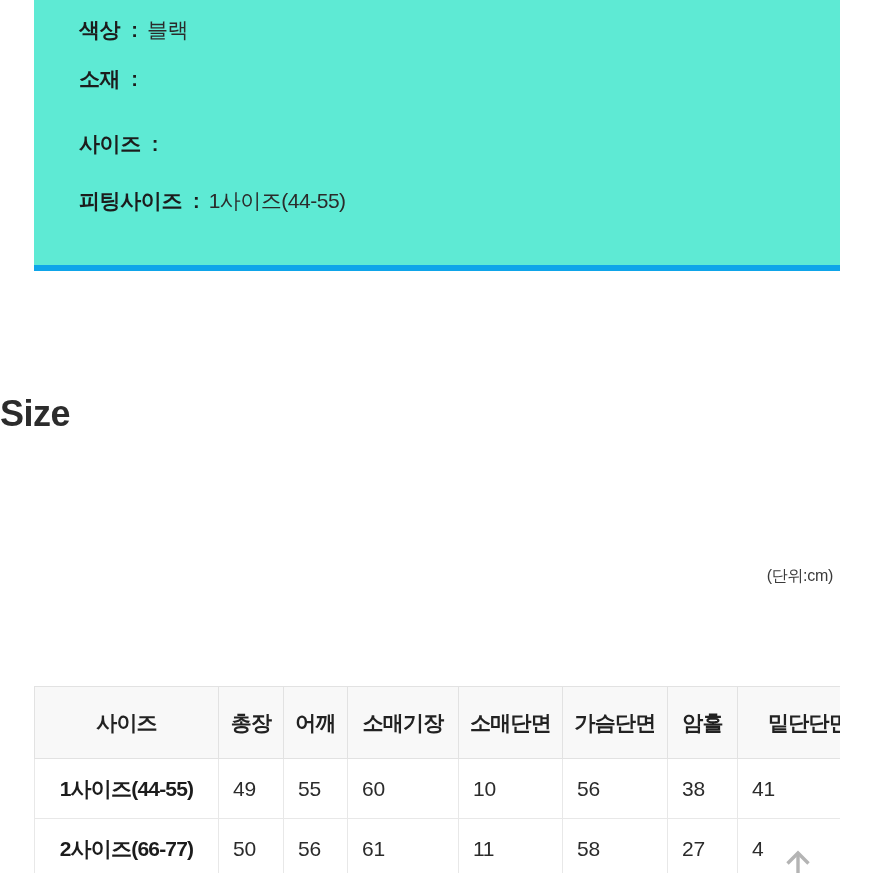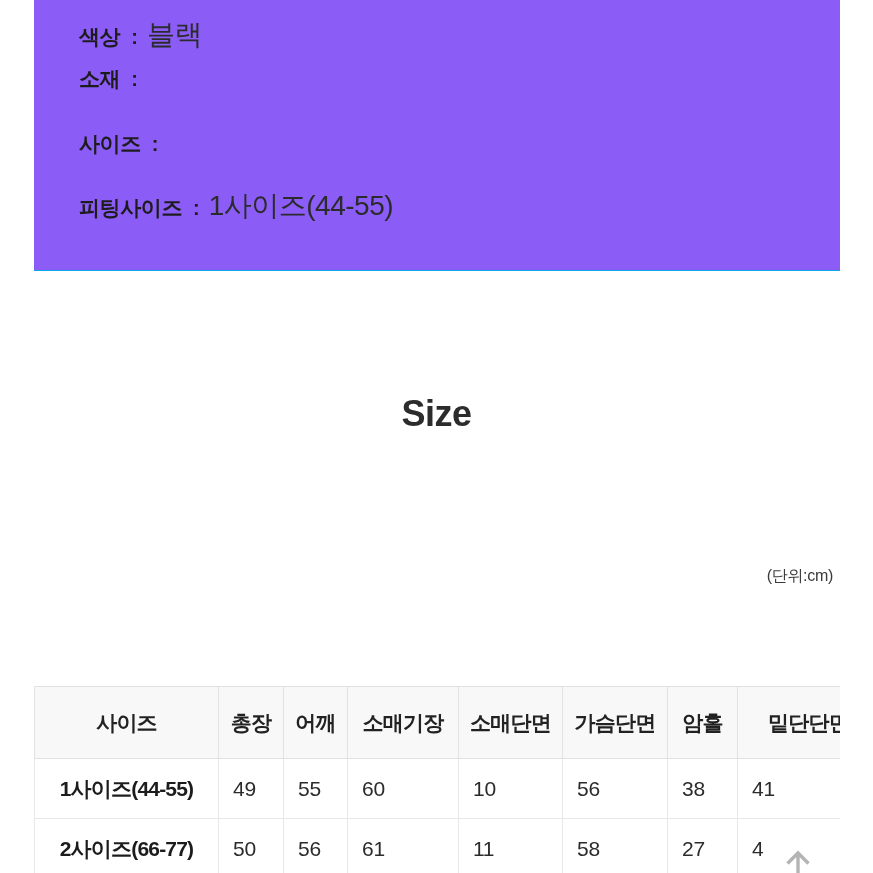--- a/index.html
+++ b/index.html
@@ -17,22 +17,22 @@
     -webkit-font-smoothing: antialiased;
   }
 
   
   .spec-panel {
     position: absolute;
     left: 34px;
     top: 0;
     width: 806px;
     height: 271px;
-    background: #8b5cf6;
-    border-bottom: 1px solid #0ea5e9;
+    background: #5eead4;
+    border-bottom: 6px solid #0ea5e9;
     box-sizing: border-box;
   }
   .spec-row {
     position: absolute;
     left: 45px;
     display: flex;
     align-items: baseline;
     white-space: nowrap;
   }
   .spec-row.r0 { top: 16px; }
@@ -46,33 +46,32 @@
     color: #1c1c1c;
     letter-spacing: -0.4px;
   }
   .spec-colon {
     font-size: 20px;
     font-weight: bold;
     color: #1c1c1c;
     margin: 0 9px 0 11px;
   }
   .spec-value {
-    font-size: 28px;
+    font-size: 21px;
     font-weight: normal;
     color: #2b2b2b;
     letter-spacing: -0.5px;
   }
 
   
   .size-heading {
     position: absolute;
     left: 0;
     top: 393px;
     width: 873px;
-    text-align: center;
     font-size: 36px;
     font-weight: bold;
     color: #2c2c2c;
     letter-spacing: -0.5px;
   }
 
   
   .unit-note {
     position: absolute;
     right: 40px;

